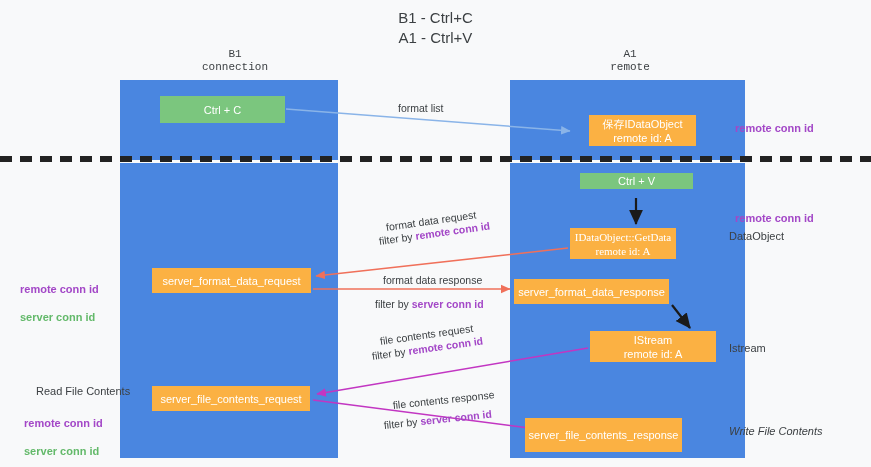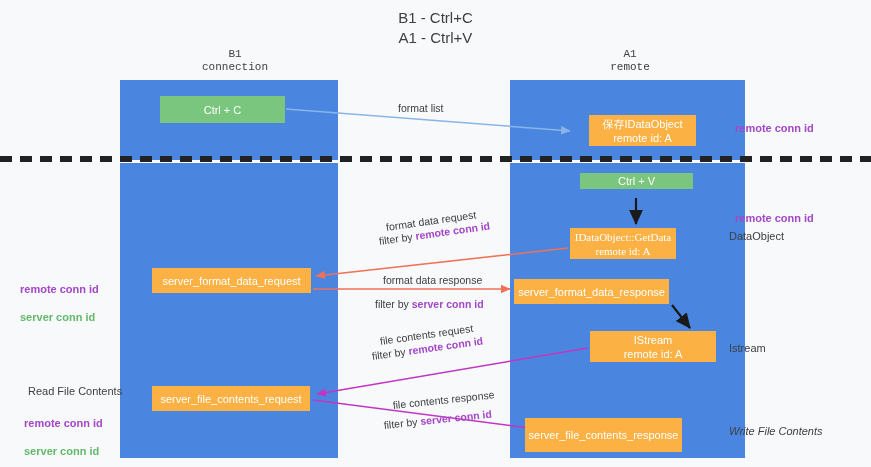--- a/index.html
+++ b/index.html
@@ -81,21 +81,21 @@
   .green-t { color: #63b96a; font-weight: bold; }
   .plain  { color: #3c4043; }
 
   #sl-remote1 { left: 735px; top: 121px; }
   #sl-remote2 { left: 735px; top: 211px; }
   #sl-dataobject { left: 729px; top: 229px; }
   #sl-istream { left: 729px; top: 341px; }
   #sl-write { left: 729px; top: 424px; font-style: italic; }
 
   #sl-left-ids { left: 20px; top: 268px; }
-  #sl-read { left: 28px; top: 384px; }
+  #sl-read { left: 36px; top: 384px; }
   #sl-left-ids2 { left: 24px; top: 402px; }
 
   
   .edge-label {
     font-size: 10.5px; line-height: 14px;
     color: #3c4043;
     white-space: nowrap;
   }
   .edge-label .hl { color: #a347c7; font-weight: bold; }
 

